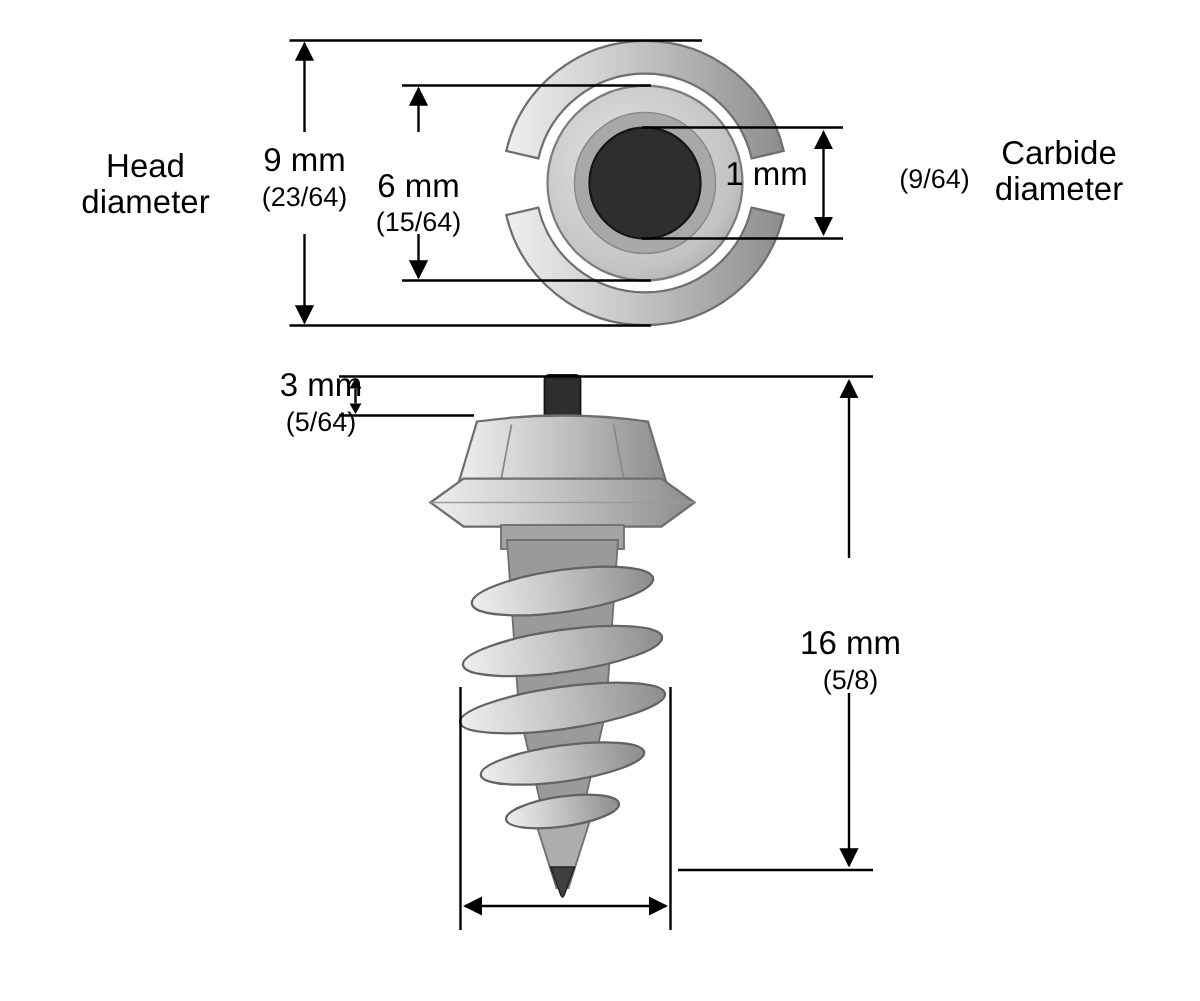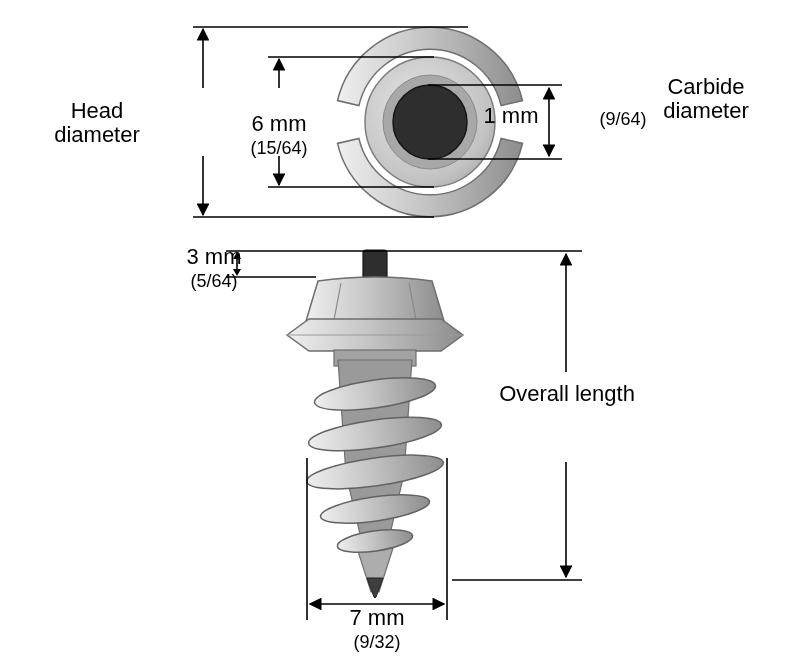--- a/index.html
+++ b/index.html
@@ -93,47 +93,48 @@
       <line x1="307" y1="458" x2="307" y2="620"></line>
       <line x1="447" y1="458" x2="447" y2="620"></line>
       <line x1="310" y1="604" x2="444" y2="604" marker-start="url(#ah)" marker-end="url(#ah)"></line>
     </g>
   </svg>
 
   <div class="lbl" style="left:30px;top:99px;width:134px">
     <div class="main">Head diameter</div>
   </div>
 
+  <div class="lbl" style="left:165px;top:95px;width:76px">
+    <div class="main">9 mm</div>
+    <div class="frac">(23/64)</div>
+  </div>
 
   <div class="lbl" style="left:241px;top:112px;width:76px">
     <div class="main">6 mm</div>
     <div class="frac">(15/64)</div>
   </div>
 
   <div class="lbl" style="left:477px;top:104px;width:68px">
     <div class="main">1 mm</div>
   </div>
 
   <div class="lbl" style="left:589px;top:107px;width:68px">
     <div class="frac">(9/64)</div>
   </div>
 
-  <div class="lbl" style="left:639px;top:75px;width:134px">
+  <div class="lbl" style="left:639px;top:90px;width:134px">
     <div class="main">Carbide diameter</div>
   </div>
 
   <div class="lbl" style="left:178px;top:245px;width:72px">
     <div class="main">3 mm</div>
     <div class="frac">(5/64)</div>
   </div>
 
-  <div class="lbl" style="left:488px;top:382px;width:158px">
-    <div class="main">Overall length</div>
+
+  <div class="lbl" style="left:528px;top:417px;width:78px">
+    <div class="main">16 mm</div>
+    <div class="frac">(5/8)</div>
   </div>
 
-
-  <div class="lbl" style="left:340px;top:606px;width:74px">
-    <div class="main">7 mm</div>
-    <div class="frac">(9/32)</div>
-  </div>
 
 
 </div>
 
 </body></html>

